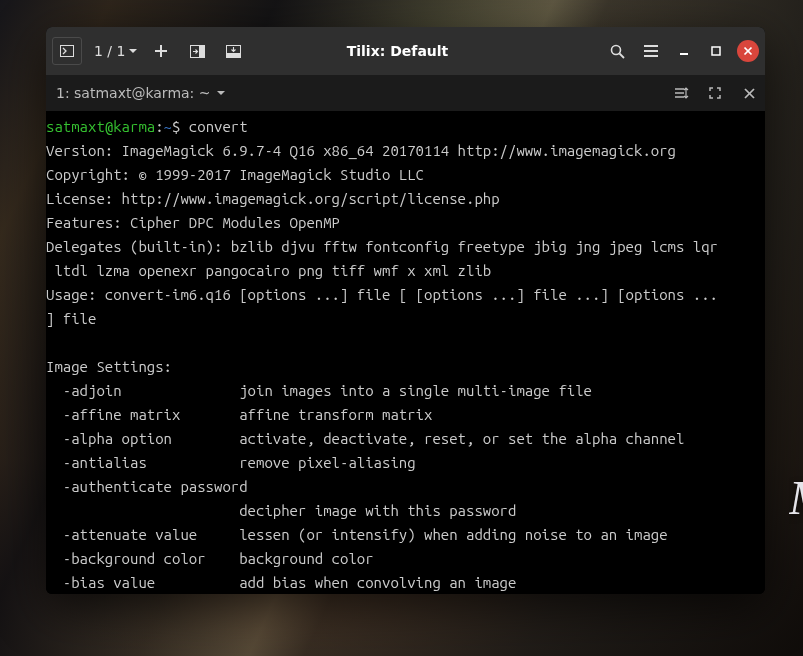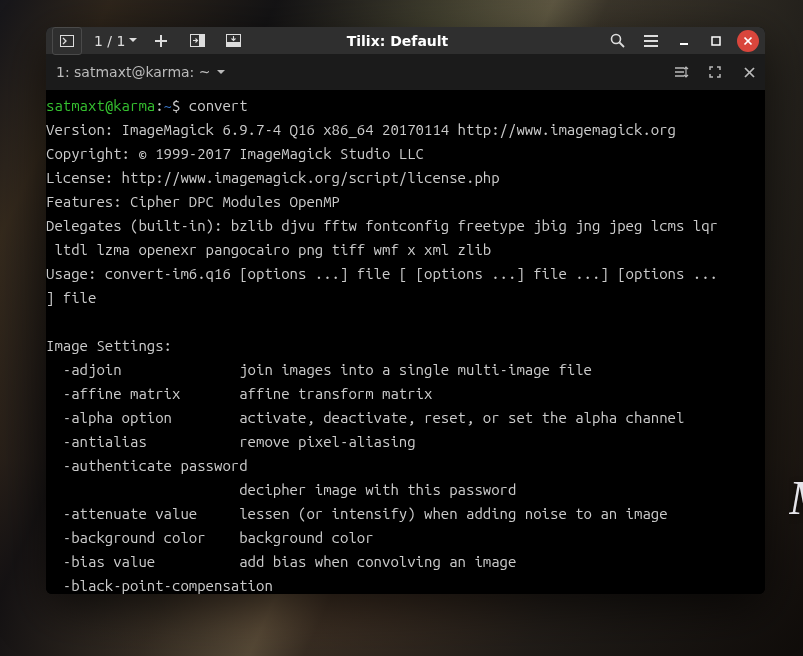--- a/index.html
+++ b/index.html
@@ -43,21 +43,21 @@
     background: #000;
     border-radius: 6px;
     box-shadow: 0 14px 48px rgba(0,0,0,0.65);
     display: flex;
     flex-direction: column;
     overflow: hidden;
   }
 
   
   .titlebar {
-    height: 27px;
+    height: 48px;
     background: #2f2f2f;
     display: flex;
     align-items: center;
     color: #ddd;
     padding: 0 6px;
     position: relative;
     font-size: 13px;
   }
   .tb-left {
     display: flex;

